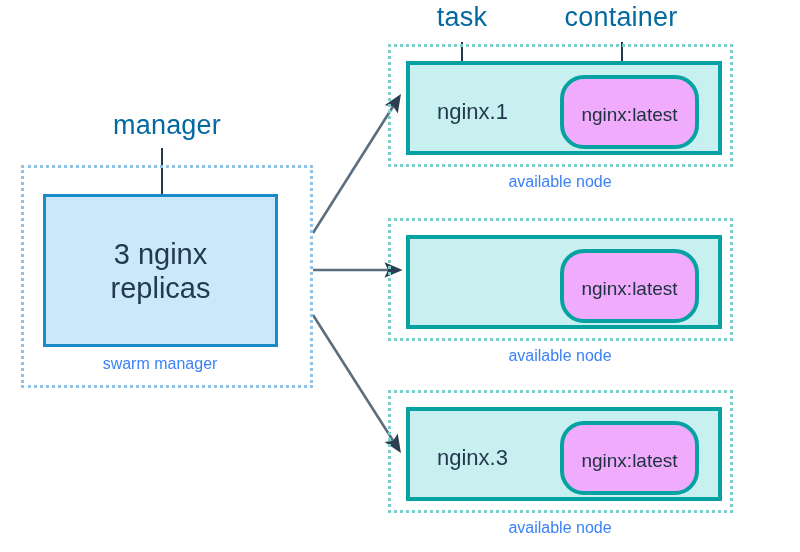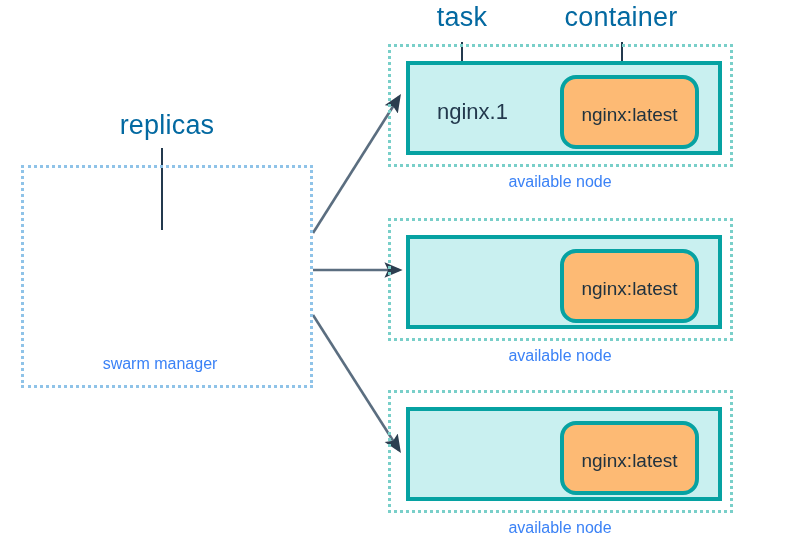--- a/index.html
+++ b/index.html
@@ -77,23 +77,23 @@
     padding-left: 26px;
   }
   .task-name {
     position: absolute;
     font-size: 22px;
     color: #23394d;
     white-space: nowrap;
   }
   .container-box {
     position: absolute;
-    background: #fdba74;
+    background: #f0abfc;
     border: 4px solid #06a2a2;
-    border-radius: 16px;
+    border-radius: 24px;
     box-sizing: border-box;
   }
   .container-text {
     position: absolute;
     width: 100%;
     text-align: center;
     font-size: 19px;
     color: #20323f;
     white-space: nowrap;
   }
@@ -119,24 +119,30 @@
 
   <line x1="313" y1="315" x2="399" y2="450" stroke="#5b6e80" stroke-width="2.6" marker-end="url(#arrowhead)"></line>
 </svg>
 
 <div class="lbl annot" style="left:462px; top:2px;">task</div>
 <div class="leader" style="left:461px; top:42px; height:62px;"></div>
 
 <div class="lbl annot" style="left:621px; top:2px;">container</div>
 <div class="leader" style="left:621px; top:42px; height:62px;"></div>
 
-<div class="lbl annot" style="left:167px; top:110px;">replicas</div>
+<div class="lbl annot" style="left:167px; top:110px;">manager</div>
 <div class="leader" style="left:161px; top:148px; height:82px;"></div>
 
 <div class="dashed-blue" style="left:21px; top:165px; width:292px; height:223px;">
+  <div class="service-box" style="left:19px; top:26px; width:235px; height:153px;">
+    <div class="service-text" style="top:40px;">
+      <span>3 nginx</span><br>
+      <span>replicas</span>
+    </div>
+  </div>
   <div class="sublabel" style="left:136px; top:187px;">swarm manager</div>
 </div>
 
 <div class="dashed-teal" style="left:388px; top:44px; width:345px; height:123px;">
   <div class="task-box" style="left:15px; top:14px; width:316px; height:94px;">
     <div class="task-name" style="left:27px; top:34px;">nginx.1</div>
     <div class="container-box" style="left:150px; top:10px; width:139px; height:74px;">
       <div class="container-text" style="top:25px;">nginx:latest</div>
     </div>
   </div>
@@ -147,18 +153,19 @@
   <div class="task-box" style="left:15px; top:14px; width:316px; height:94px;">
     <div class="container-box" style="left:150px; top:10px; width:139px; height:74px;">
       <div class="container-text" style="top:25px;">nginx:latest</div>
     </div>
   </div>
 </div>
 <div class="sublabel" style="left:560px; top:347px;">available node</div>
 
 <div class="dashed-teal" style="left:388px; top:390px; width:345px; height:123px;">
   <div class="task-box" style="left:15px; top:14px; width:316px; height:94px;">
+    <div class="task-name" style="left:27px; top:34px;">nginx.3</div>
     <div class="container-box" style="left:150px; top:10px; width:139px; height:74px;">
       <div class="container-text" style="top:25px;">nginx:latest</div>
     </div>
   </div>
 </div>
 <div class="sublabel" style="left:560px; top:519px;">available node</div>
 
 </body></html>

